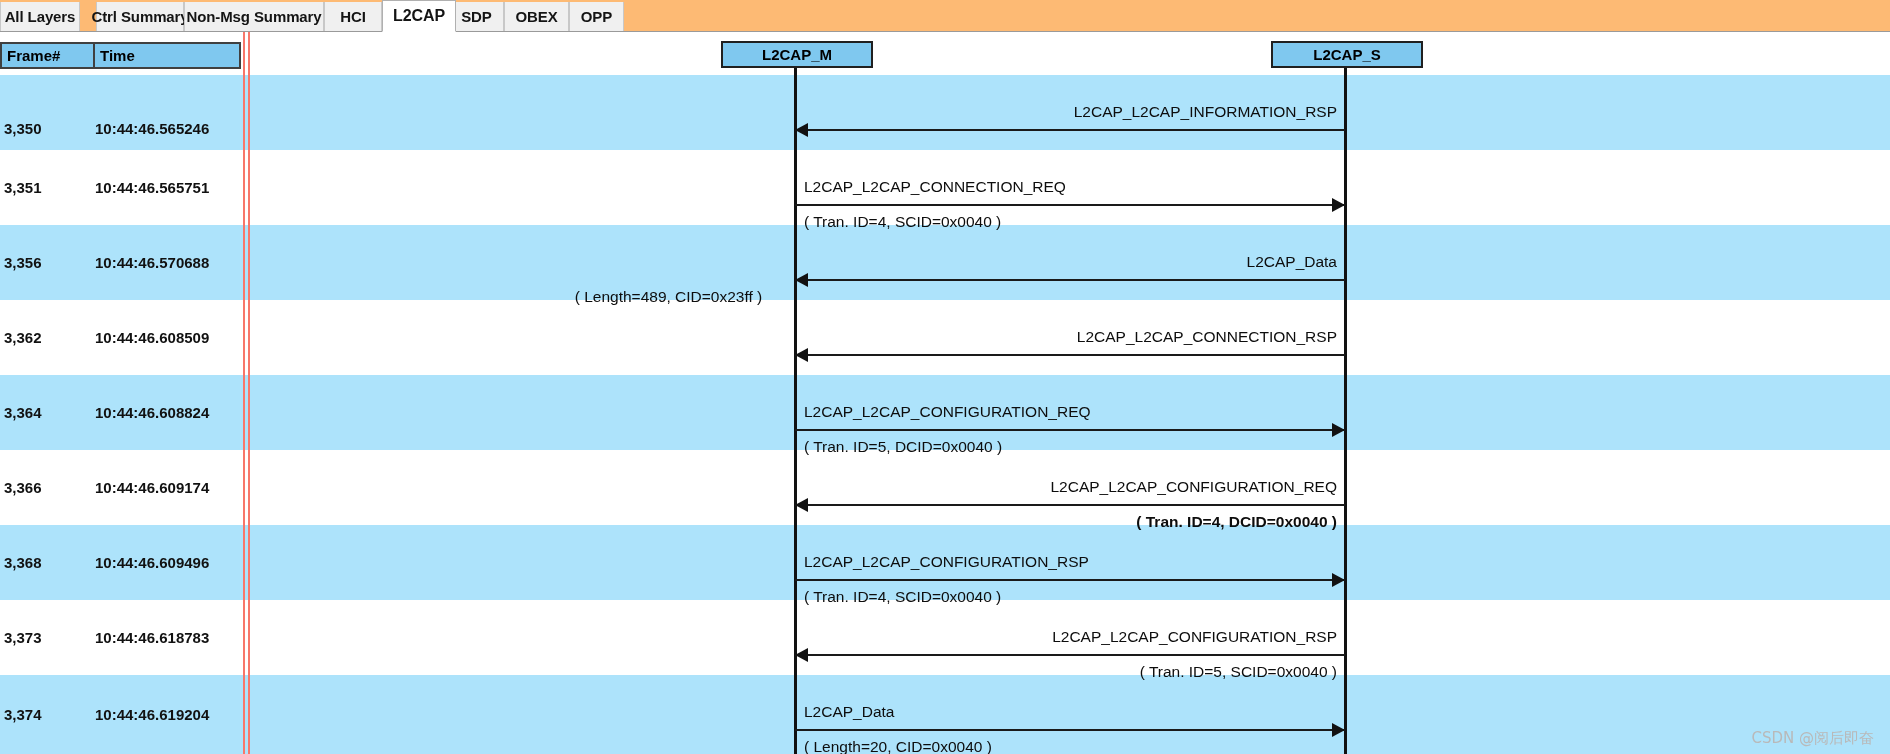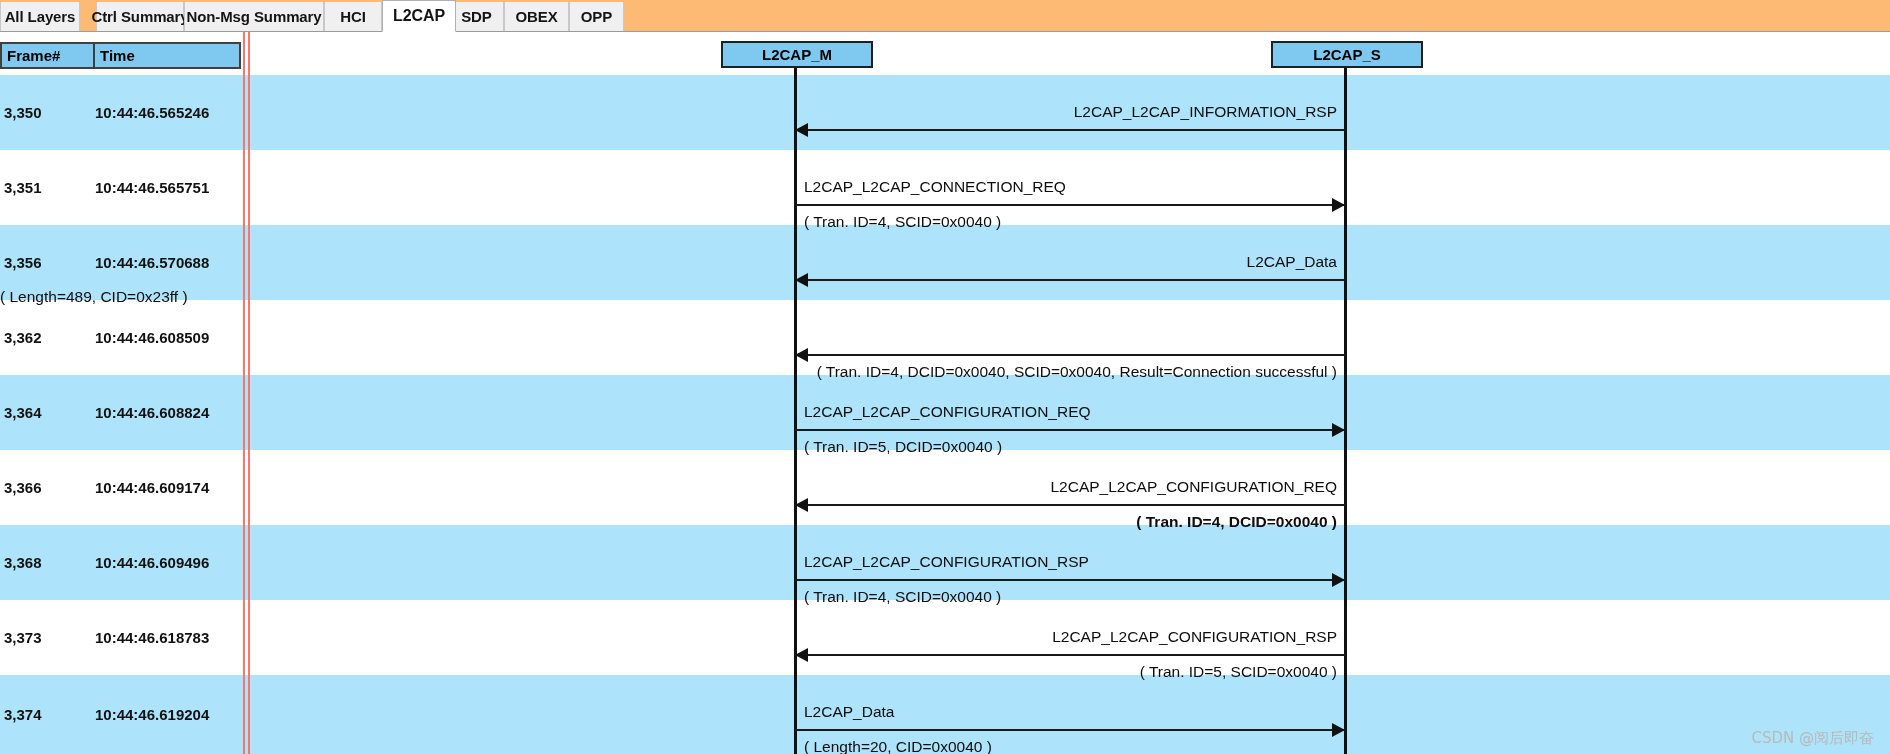--- a/index.html
+++ b/index.html
@@ -178,21 +178,21 @@
       <div class="rowstripe" style="top: 493px; height: 75px;"></div>
       <div class="rowstripe plain" style="top: 568px; height: 75px;"></div>
       <div class="rowstripe" style="top: 643px; height: 79px;"></div>
     </div>
 
   <div id="tablehead">
     <div class="hcell c1">Frame#</div>
     <div class="hcell c2">Time</div>
   </div>
   <div id="tablerows">
-      <div class="trow" style="top: 43px; height: 88px;">
+      <div class="trow" style="top: 59px; height: 88px;">
         <div class="fnum" style="top: 28.5px;">3,350</div>
         <div class="ftime" style="top: 28.5px;">10:44:46.565246</div>
       </div>
       <div class="trow" style="top: 118px; height: 75px;">
         <div class="fnum" style="top: 28.5px;">3,351</div>
         <div class="ftime" style="top: 28.5px;">10:44:46.565751</div>
       </div>
       <div class="trow" style="top: 193px; height: 75px;">
         <div class="fnum" style="top: 28.5px;">3,356</div>
         <div class="ftime" style="top: 28.5px;">10:44:46.570688</div>
@@ -237,26 +237,26 @@
         <div class="arrowline" style="width: 550px;"></div>
         <div class="head right" style="left: 537px;"></div>
       </div>
       <div class="lbl top" style="top: 146px; left: 804px;">L2CAP_L2CAP_CONNECTION_REQ</div>
       <div class="lbl bot" style="top: 181px; left: 804px;">( Tran. ID=4, SCID=0x0040 )</div>
       <div class="msg" style="left: 795px; top: 247px; width: 550px;">
         <div class="arrowline" style="width: 550px;"></div>
         <div class="head left" style="left: 0px;"></div>
       </div>
       <div class="lbl top" style="top: 221px; left: 0px; width: 1341px; text-align: right; padding-right: 4px;">L2CAP_Data</div>
-      <div class="lbl bot" style="top: 256px; left: 0px; width: 1341px; text-align: left; padding-right: 4px;">( Length=489, CID=0x23ff )</div>
+      <div class="lbl bot" style="top: 256px; left: 0px; width: 1341px; text-align: center; padding-right: 4px;">( Length=489, CID=0x23ff )</div>
       <div class="msg" style="left: 795px; top: 322px; width: 550px;">
         <div class="arrowline" style="width: 550px;"></div>
         <div class="head left" style="left: 0px;"></div>
       </div>
-      <div class="lbl bot" style="top: 331px; left: 0px; width: 1341px; text-align: right; padding-right: 4px;">( Tran. ID=4, DCID=0x0040, SCID=0x0040, Result=Connection successful )</div>
+      <div class="lbl top" style="top: 296px; left: 0px; width: 1341px; text-align: right; padding-right: 4px;">L2CAP_L2CAP_CONNECTION_RSP</div>
       <div class="msg" style="left: 795px; top: 397px; width: 550px;">
         <div class="arrowline" style="width: 550px;"></div>
         <div class="head right" style="left: 537px;"></div>
       </div>
       <div class="lbl top" style="top: 371px; left: 804px;">L2CAP_L2CAP_CONFIGURATION_REQ</div>
       <div class="lbl bot" style="top: 406px; left: 804px;">( Tran. ID=5, DCID=0x0040 )</div>
       <div class="msg" style="left: 795px; top: 472px; width: 550px;">
         <div class="arrowline" style="width: 550px;"></div>
         <div class="head left" style="left: 0px;"></div>
       </div>

